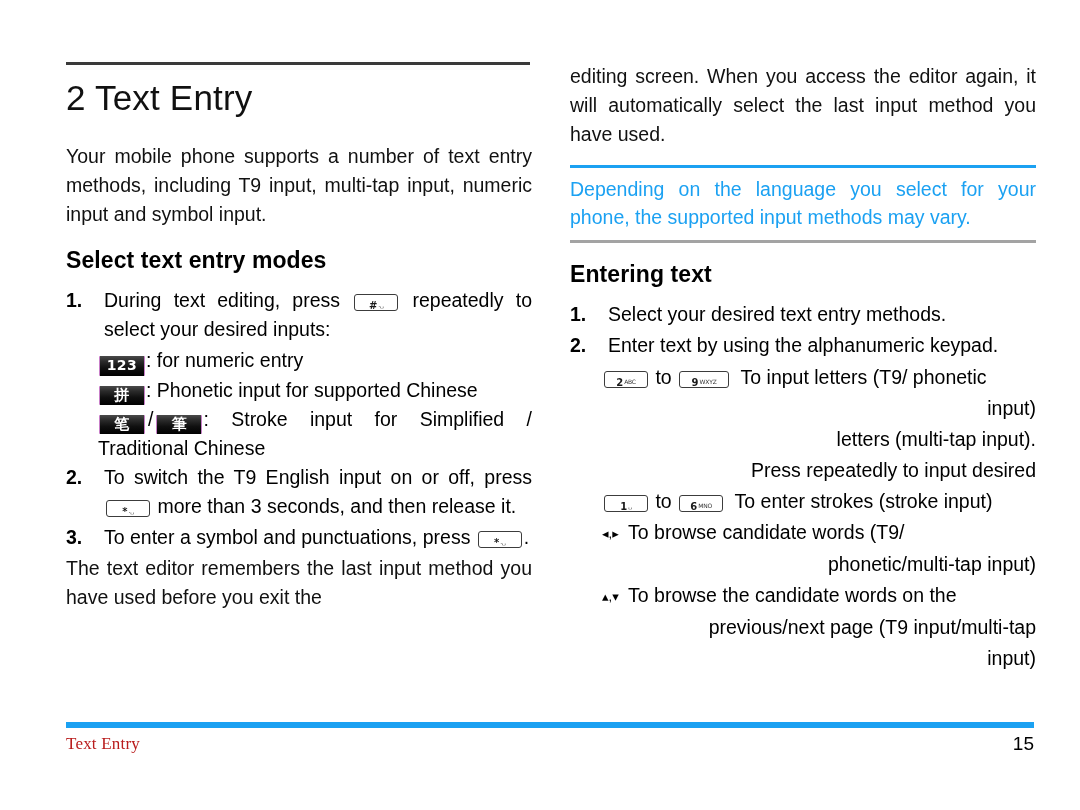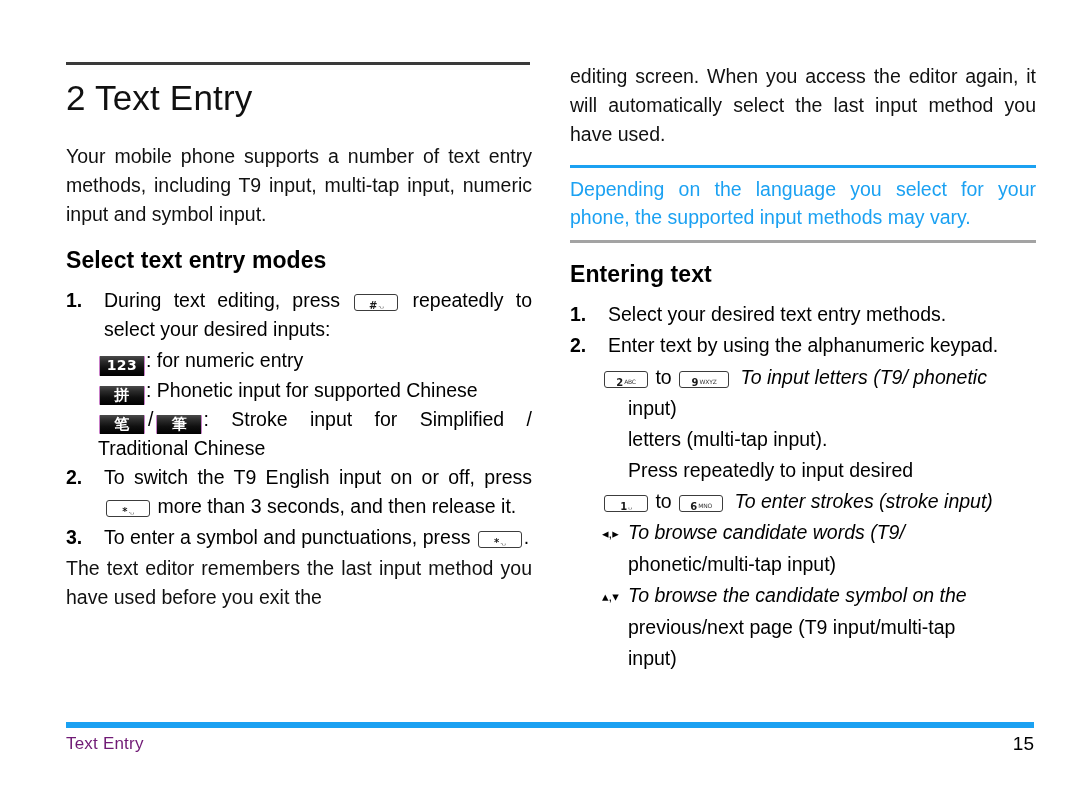--- a/index.html
+++ b/index.html
@@ -187,44 +187,45 @@
     text-align: justify;
   }
 
   
   .keyrow {
     font-size: 19.5px;
     line-height: 31px;
     padding-left: 32px;
     text-align: left;
   }
-  .keyrow .txt { margin-left: 4px; font-style: italic; }
+  .keyrow .txt { margin-left: 4px; }
   .indent3 {
     padding-left: 58px;
     font-size: 19.5px;
     line-height: 31px;
-    text-align: left;
+    text-align: right;
   }
 
   
   .footer-rule {
     position: absolute;
     left: 66px;
     top: 722px;
     width: 968px;
     height: 6px;
     background: #1ba1f2;
   }
   .footer-left {
     position: absolute;
     left: 66px;
     top: 734px;
     font-size: 17px;
-    color: #701a75;
+    color: #b91c1c;
     letter-spacing: 0.2px;
+    font-family: Liberation Serif, serif;
   }
   .footer-right {
     position: absolute;
     left: 66px;
     top: 733px;
     width: 968px;
     text-align: right;
     font-size: 19px;
     color: #000;
   }
@@ -325,21 +326,21 @@
     </div>
 
     <div class="keyrow">
       <span class="arrows">◂,▸</span>
       <span class="txt">To browse candidate words (T9/</span>
     </div>
     <div class="indent3">phonetic/multi-tap input)</div>
 
     <div class="keyrow">
       <span class="arrows">▴,▾</span>
-      <span class="txt">To browse the candidate symbol on the</span>
+      <span class="txt">To browse the candidate words on the</span>
     </div>
     <div class="indent3">previous/next page (T9 input/multi-tap</div>
     <div class="indent3">input)</div>
   </div>
 
   <div class="footer-rule"></div>
   <div class="footer-left">Text Entry</div>
   <div class="footer-right">
     <span>15</span>
   </div>

